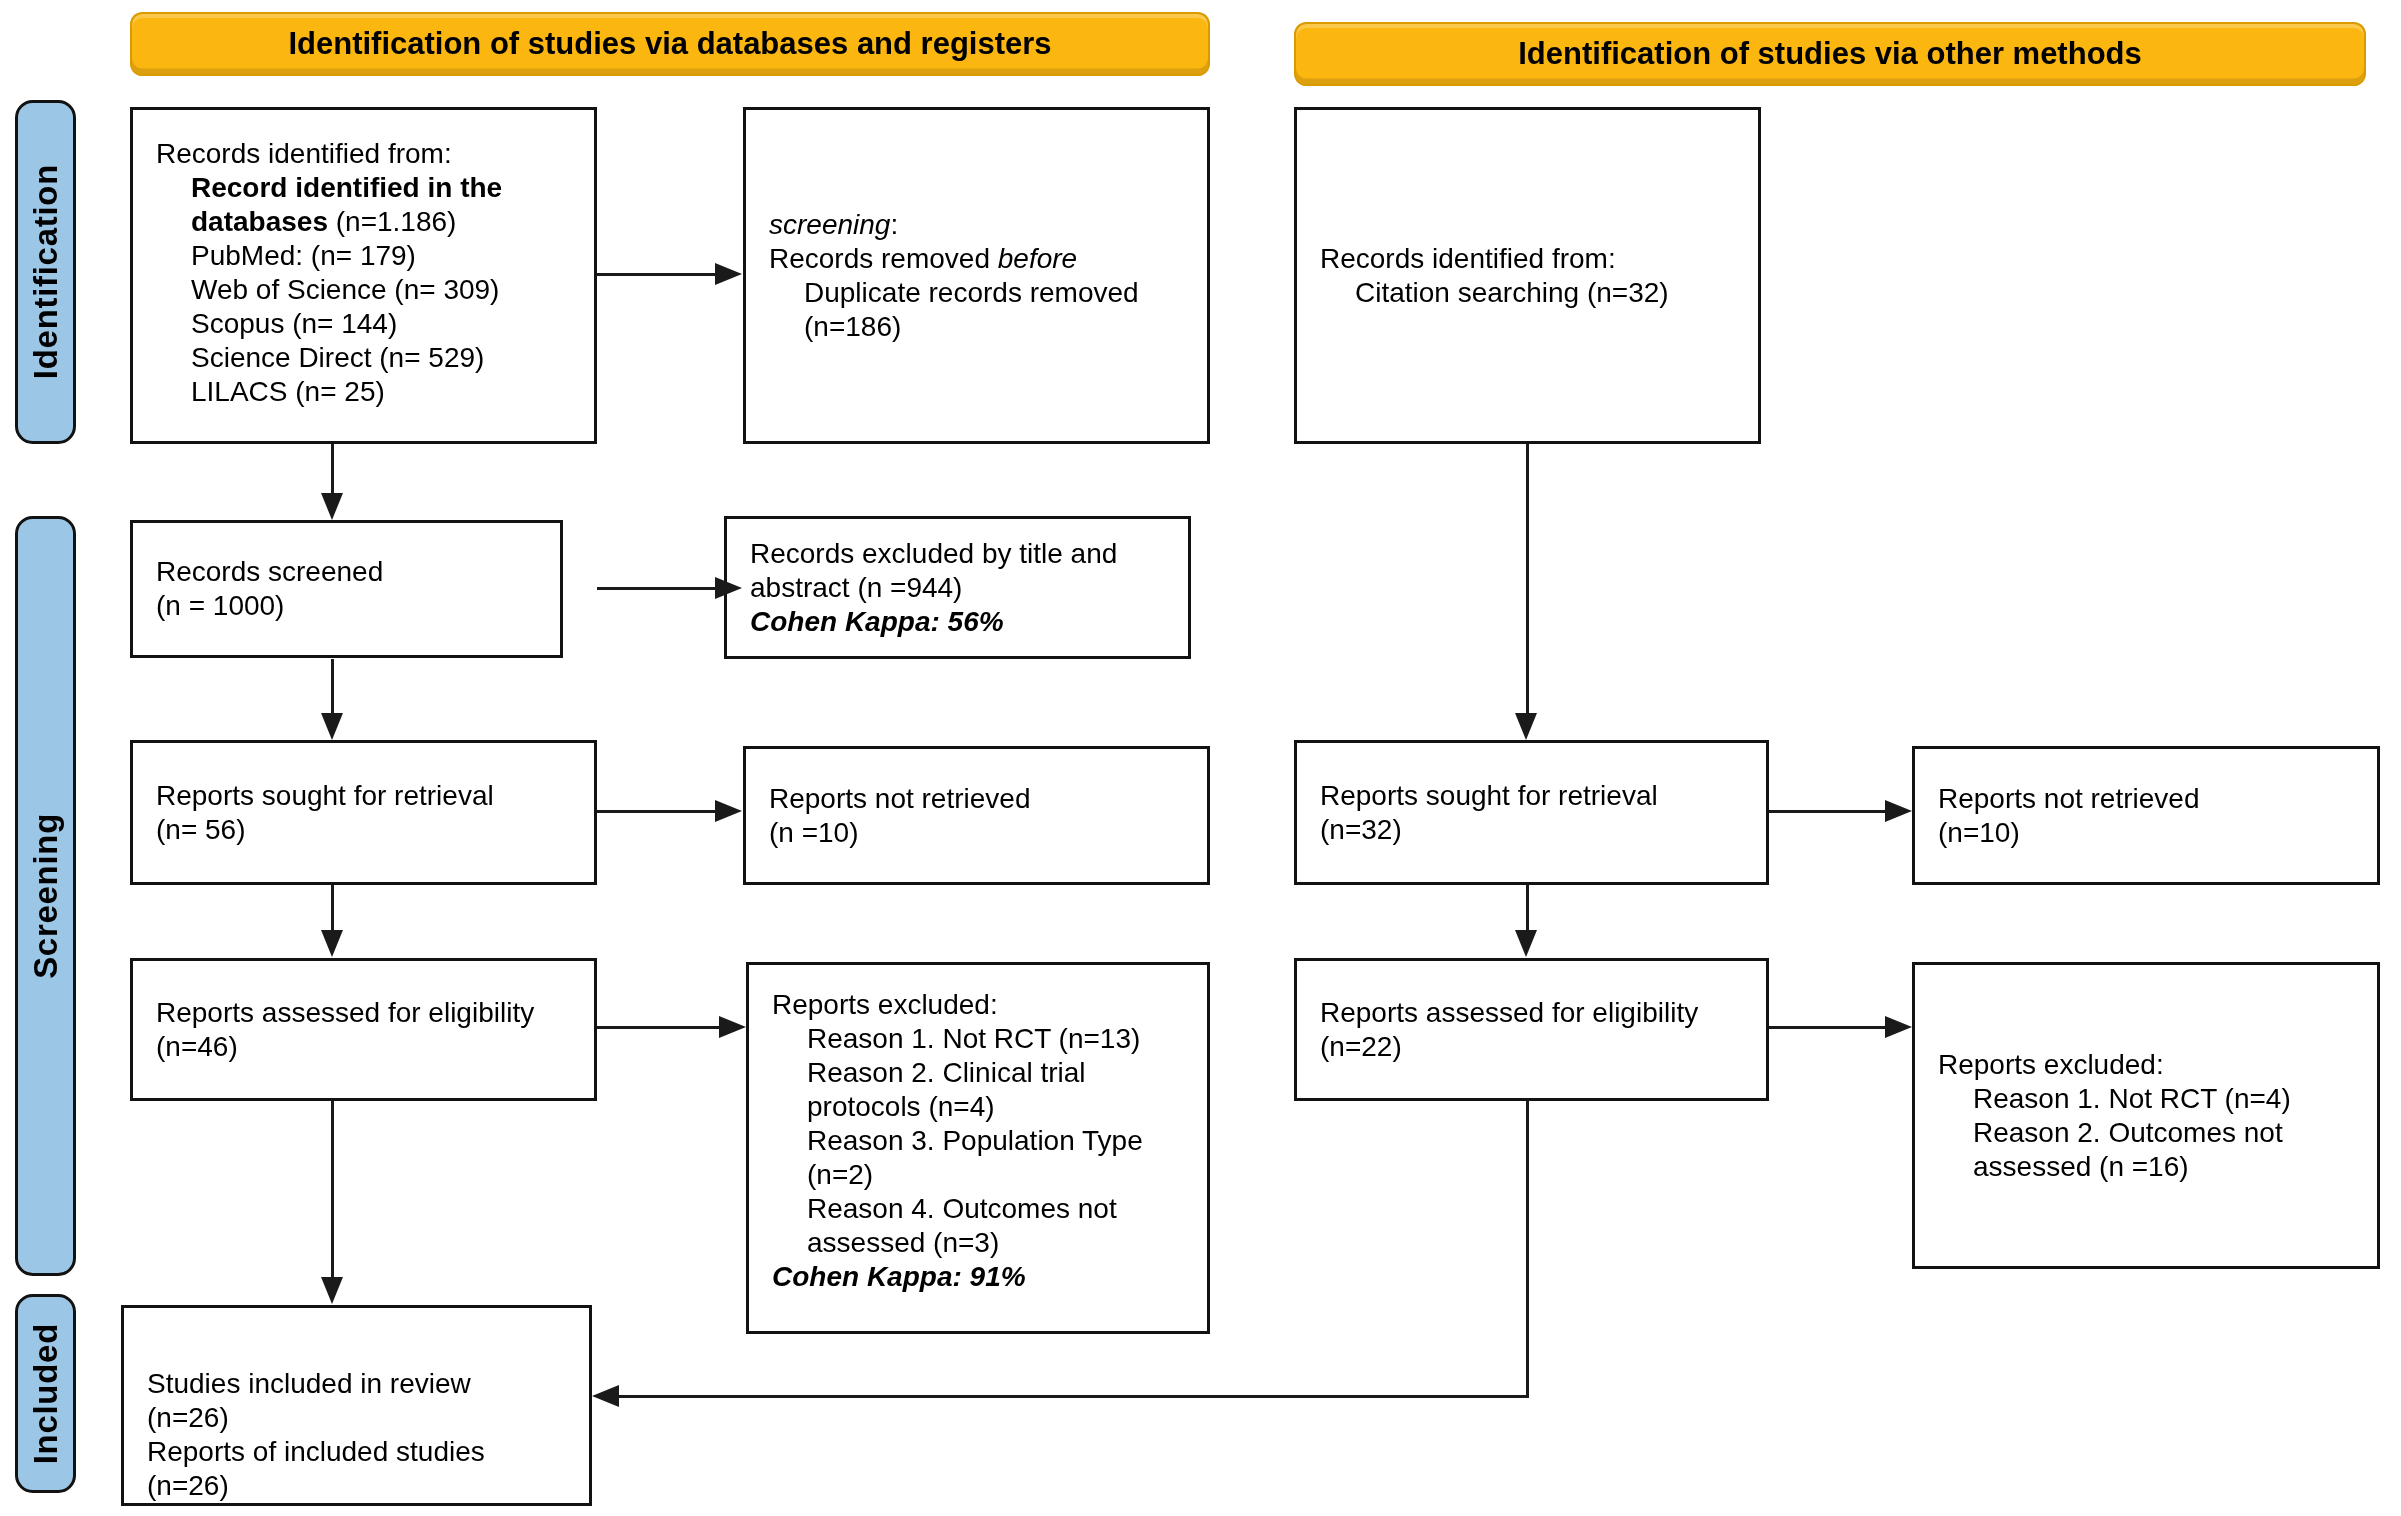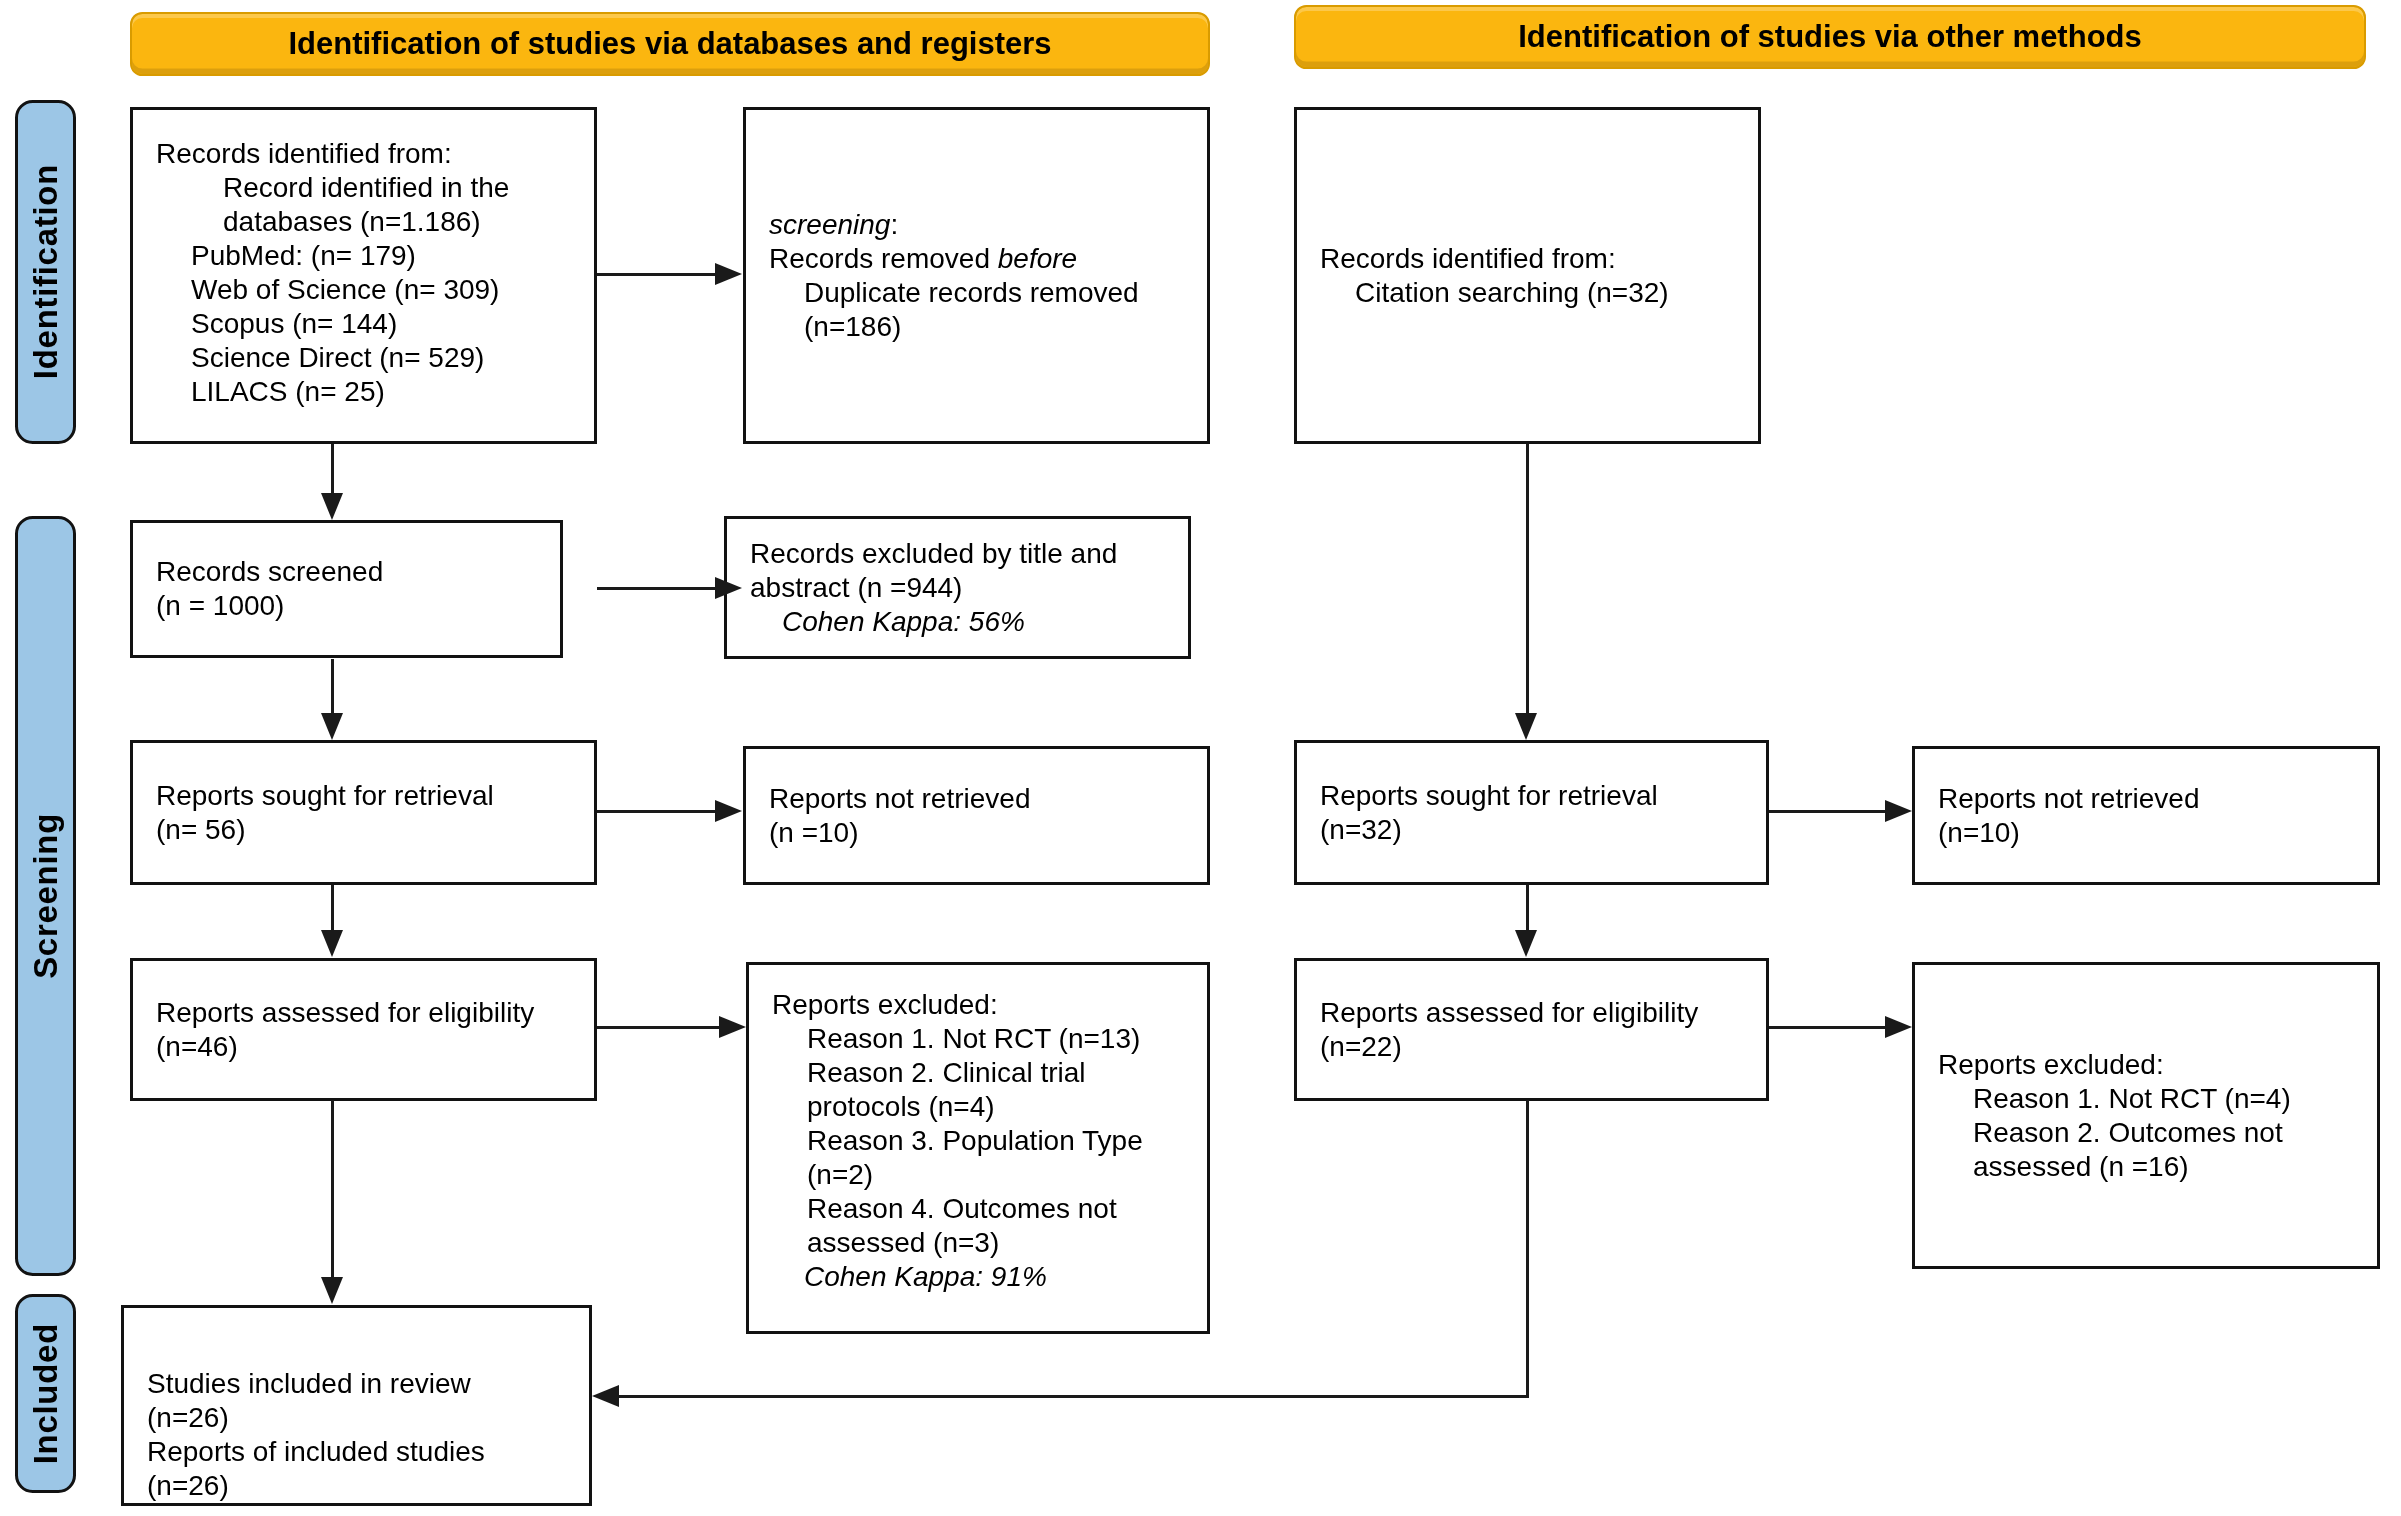--- a/index.html
+++ b/index.html
@@ -25,42 +25,42 @@
   .side .vtxt{writing-mode:vertical-rl;transform:rotate(180deg);
         font-weight:bold;font-size:33px;letter-spacing:0.7px;}
 
   .box{position:absolute;background:#fff;border:3.4px solid var(--box-border);
        font-size:var(--fs);line-height:var(--lh);
        display:flex;flex-direction:column;justify-content:center;
        padding-left:23px;padding-right:8.2px;}
   .box.top{justify-content:flex-start;padding-top:27px;}
   .box .line{white-space:nowrap;}
   .box .ind1{padding-left:35px;}
-  .b{font-weight:normal;margin-left:32px;}
+  .b{font-weight:bold;}
   .i{font-style:italic;}
 
   .hline{position:absolute;height:2.7px;background:var(--line);}
   .vline{position:absolute;width:2.7px;background:var(--line);}
   .ah{position:absolute;width:0;height:0;}
   .ah-right{border-top:11.6px solid transparent;border-bottom:11.6px solid transparent;
             border-left:27px solid var(--line);}
   .ah-left{border-top:11.6px solid transparent;border-bottom:11.6px solid transparent;
            border-right:27px solid var(--line);}
   .ah-down{border-left:11.6px solid transparent;border-right:11.6px solid transparent;
            border-top:27px solid var(--line);}
 </style>
 </head>
 <body>
 
 <div id="canvas">
 
   <div class="hdr" style="left:130px;top:12.3px;width:1080px;height:64px;">
     <span>Identification of studies via databases and registers</span>
   </div>
-  <div class="hdr" style="left:1294px;top:5px;width:1072px;height:64px;text-align:right;">
+  <div class="hdr" style="left:1294px;top:22px;width:1072px;height:64px;text-align:right;">
     <span>Identification of studies via other methods</span>
   </div>
 
   <div class="side" style="left:15px;top:100px;width:61px;height:344px;">
     <span class="vtxt">Identification</span>
   </div>
   <div class="side" style="left:15px;top:516px;width:61px;height:760px;">
     <span class="vtxt">Screening</span>
   </div>
   <div class="side" style="left:15px;top:1294px;width:61px;height:199px;">

